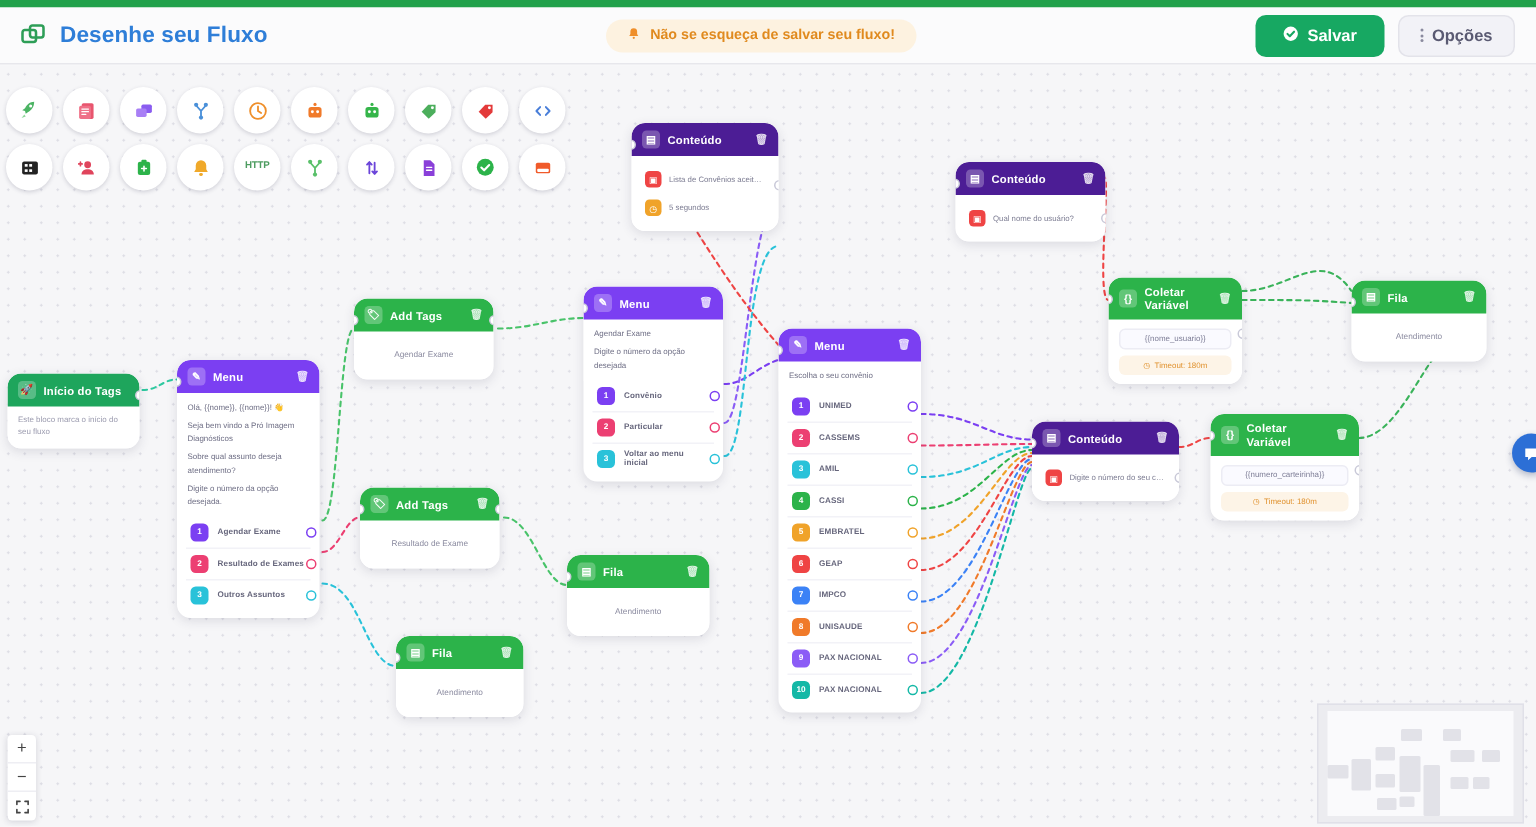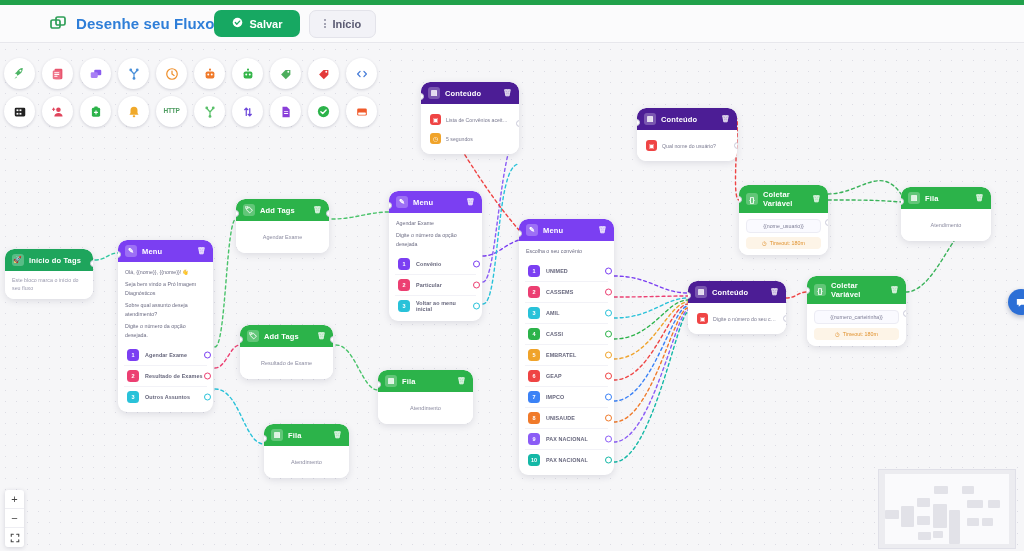--- a/index.html
+++ b/index.html
@@ -11,21 +11,21 @@
   }
   
   .topbar-accent { position:absolute; top:0; left:0; width:1024px; height:5px; background:#21a14b; }
 
   
   .header {
     position:absolute; top:5px; left:0; width:1024px; height:38px;
     background:#fbfbfc; border-bottom:1px solid #e7e7ec;
     display:flex; align-items:center; padding:0 14px;
   }
-  .hdr-left { display:flex; align-items:center; gap:8px;margin-left:36px; }
+  .hdr-left { display:flex; align-items:center; gap:8px; }
   .hdr-logo { width:18px; height:18px; display:block; }
   .hdr-title { color:#2e7ed8; font-size:15px; font-weight:bold; letter-spacing:.1px; }
   .hdr-center { flex:1; display:flex; justify-content:center; }
   .save-warn {
     background:#fdf2e0; color:#e08a1e; font-size:9.5px; font-weight:bold;
     border-radius:13px; padding:5px 14px; display:flex; align-items:center; gap:6px;
     white-space:nowrap;
   }
   .hdr-right { display:flex; align-items:center; gap:9px; }
   .btn-save {
@@ -164,37 +164,48 @@
 <div class="header">
   <div class="hdr-left">
     <span class="hdr-logo">
       <svg width="18" height="18" viewBox="0 0 18 18">
         <rect x="1" y="5" width="9" height="8" rx="1.6" fill="none" stroke="#2e9e57" stroke-width="1.7"></rect>
         <rect x="6" y="2" width="9" height="8" rx="1.6" fill="none" stroke="#2e9e57" stroke-width="1.7"></rect>
       </svg>
     </span>
     <span class="hdr-title">Desenhe seu Fluxo</span>
   </div>
+  <div class="hdr-center">
+    <div class="save-warn">
+      <span>
+        <svg width="9" height="9" viewBox="0 0 12 12">
+            <path d="M6 1a3 3 0 0 0-3 3v2.2L2 8h8L9 6.2V4a3 3 0 0 0-3-3z" fill="#ef8f2a"></path>
+            <rect x="5" y="8.6" width="2" height="2" rx="1" fill="#ef8f2a"></rect>
+          </svg>
+      </span>
+      <span>Não se esqueça de salvar seu fluxo!</span>
+    </div>
+  </div>
   <div class="hdr-right">
     <button class="btn-save">
       <span>
         <svg width="11" height="11" viewBox="0 0 12 12">
             <circle cx="6" cy="6" r="5.2" fill="#fff"></circle>
             <path d="M3.6 6.1l1.7 1.7 3.1-3.3" fill="none" stroke="#17a862" stroke-width="1.5" stroke-linecap="round" stroke-linejoin="round"></path>
           </svg>
       </span>
       <span>Salvar</span>
     </button>
     <button class="btn-options">
       <span class="dots-v">
           <i></i>
           <i></i>
           <i></i>
         </span>
-      <span>Início</span>
+      <span>Opções</span>
     </button>
   </div>
 </div>
 
 <div class="canvas">
 
   <svg class="edges">
     <g fill="none" stroke-width="1.4" stroke-linecap="round" stroke-dasharray="3 3">
       <path d="M95,216 C106,216 108,209 118,209" stroke="#2ec9a0"></path>
       <path d="M215,303 C226,303 226,175 236,175" stroke="#49c36a"></path>

